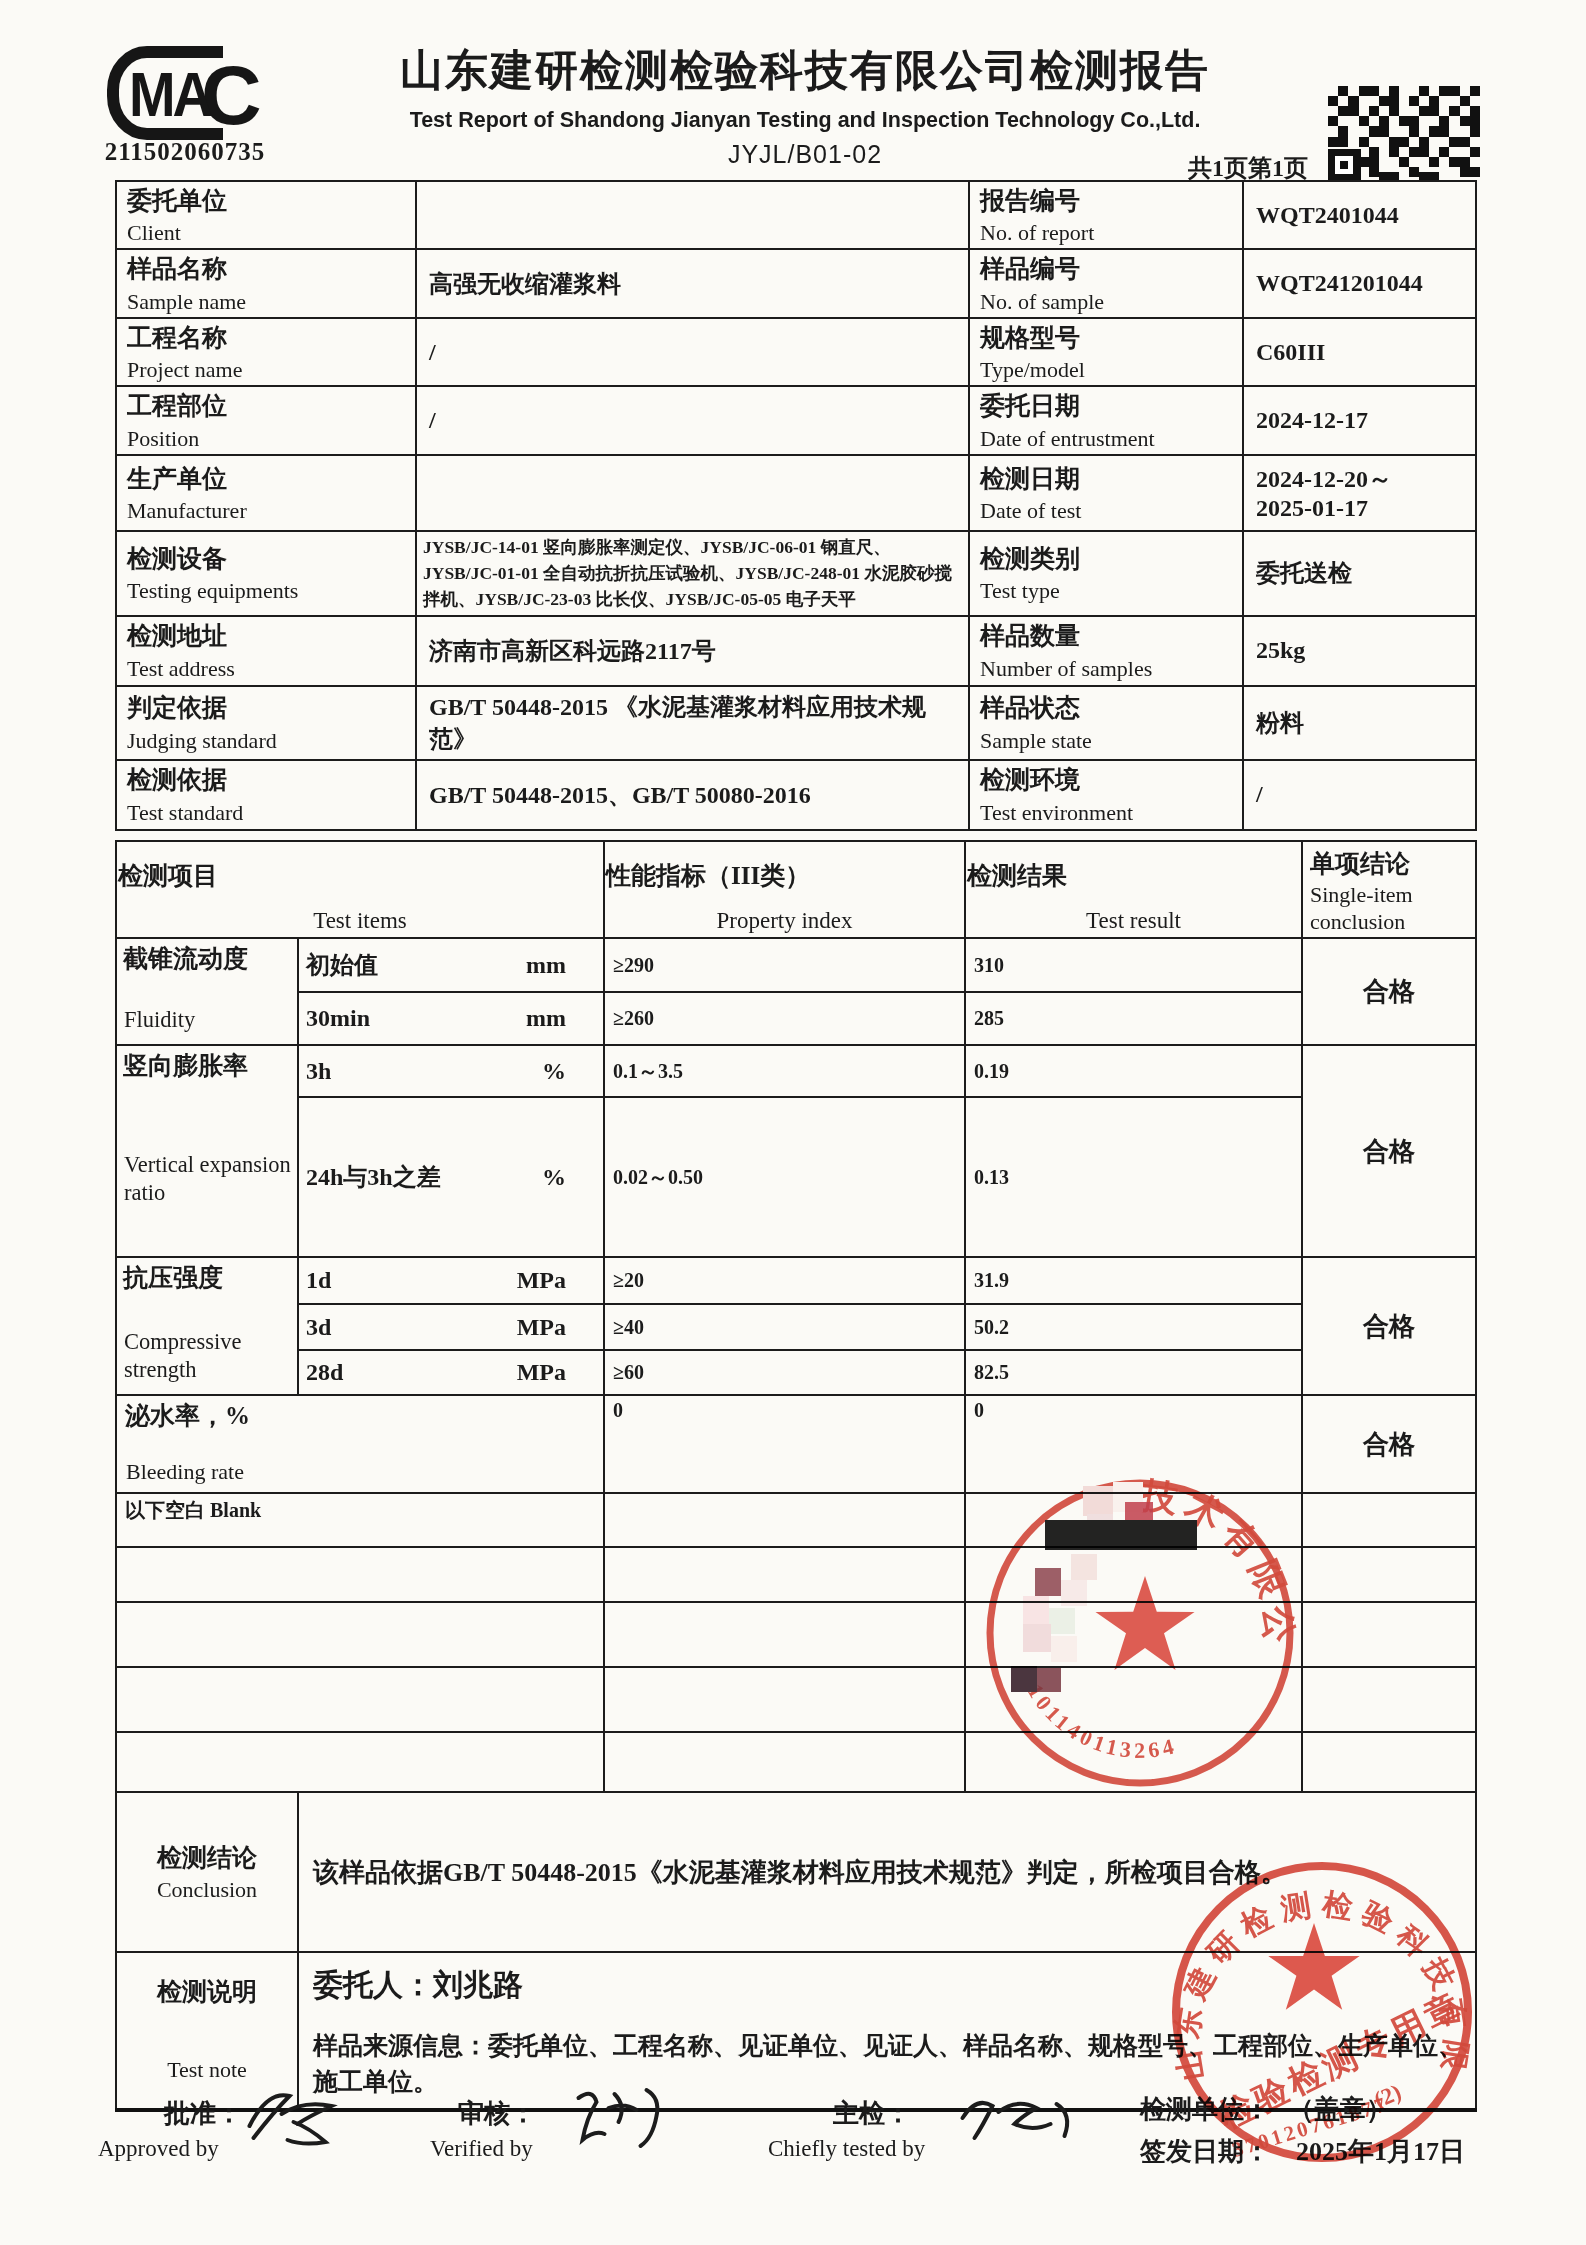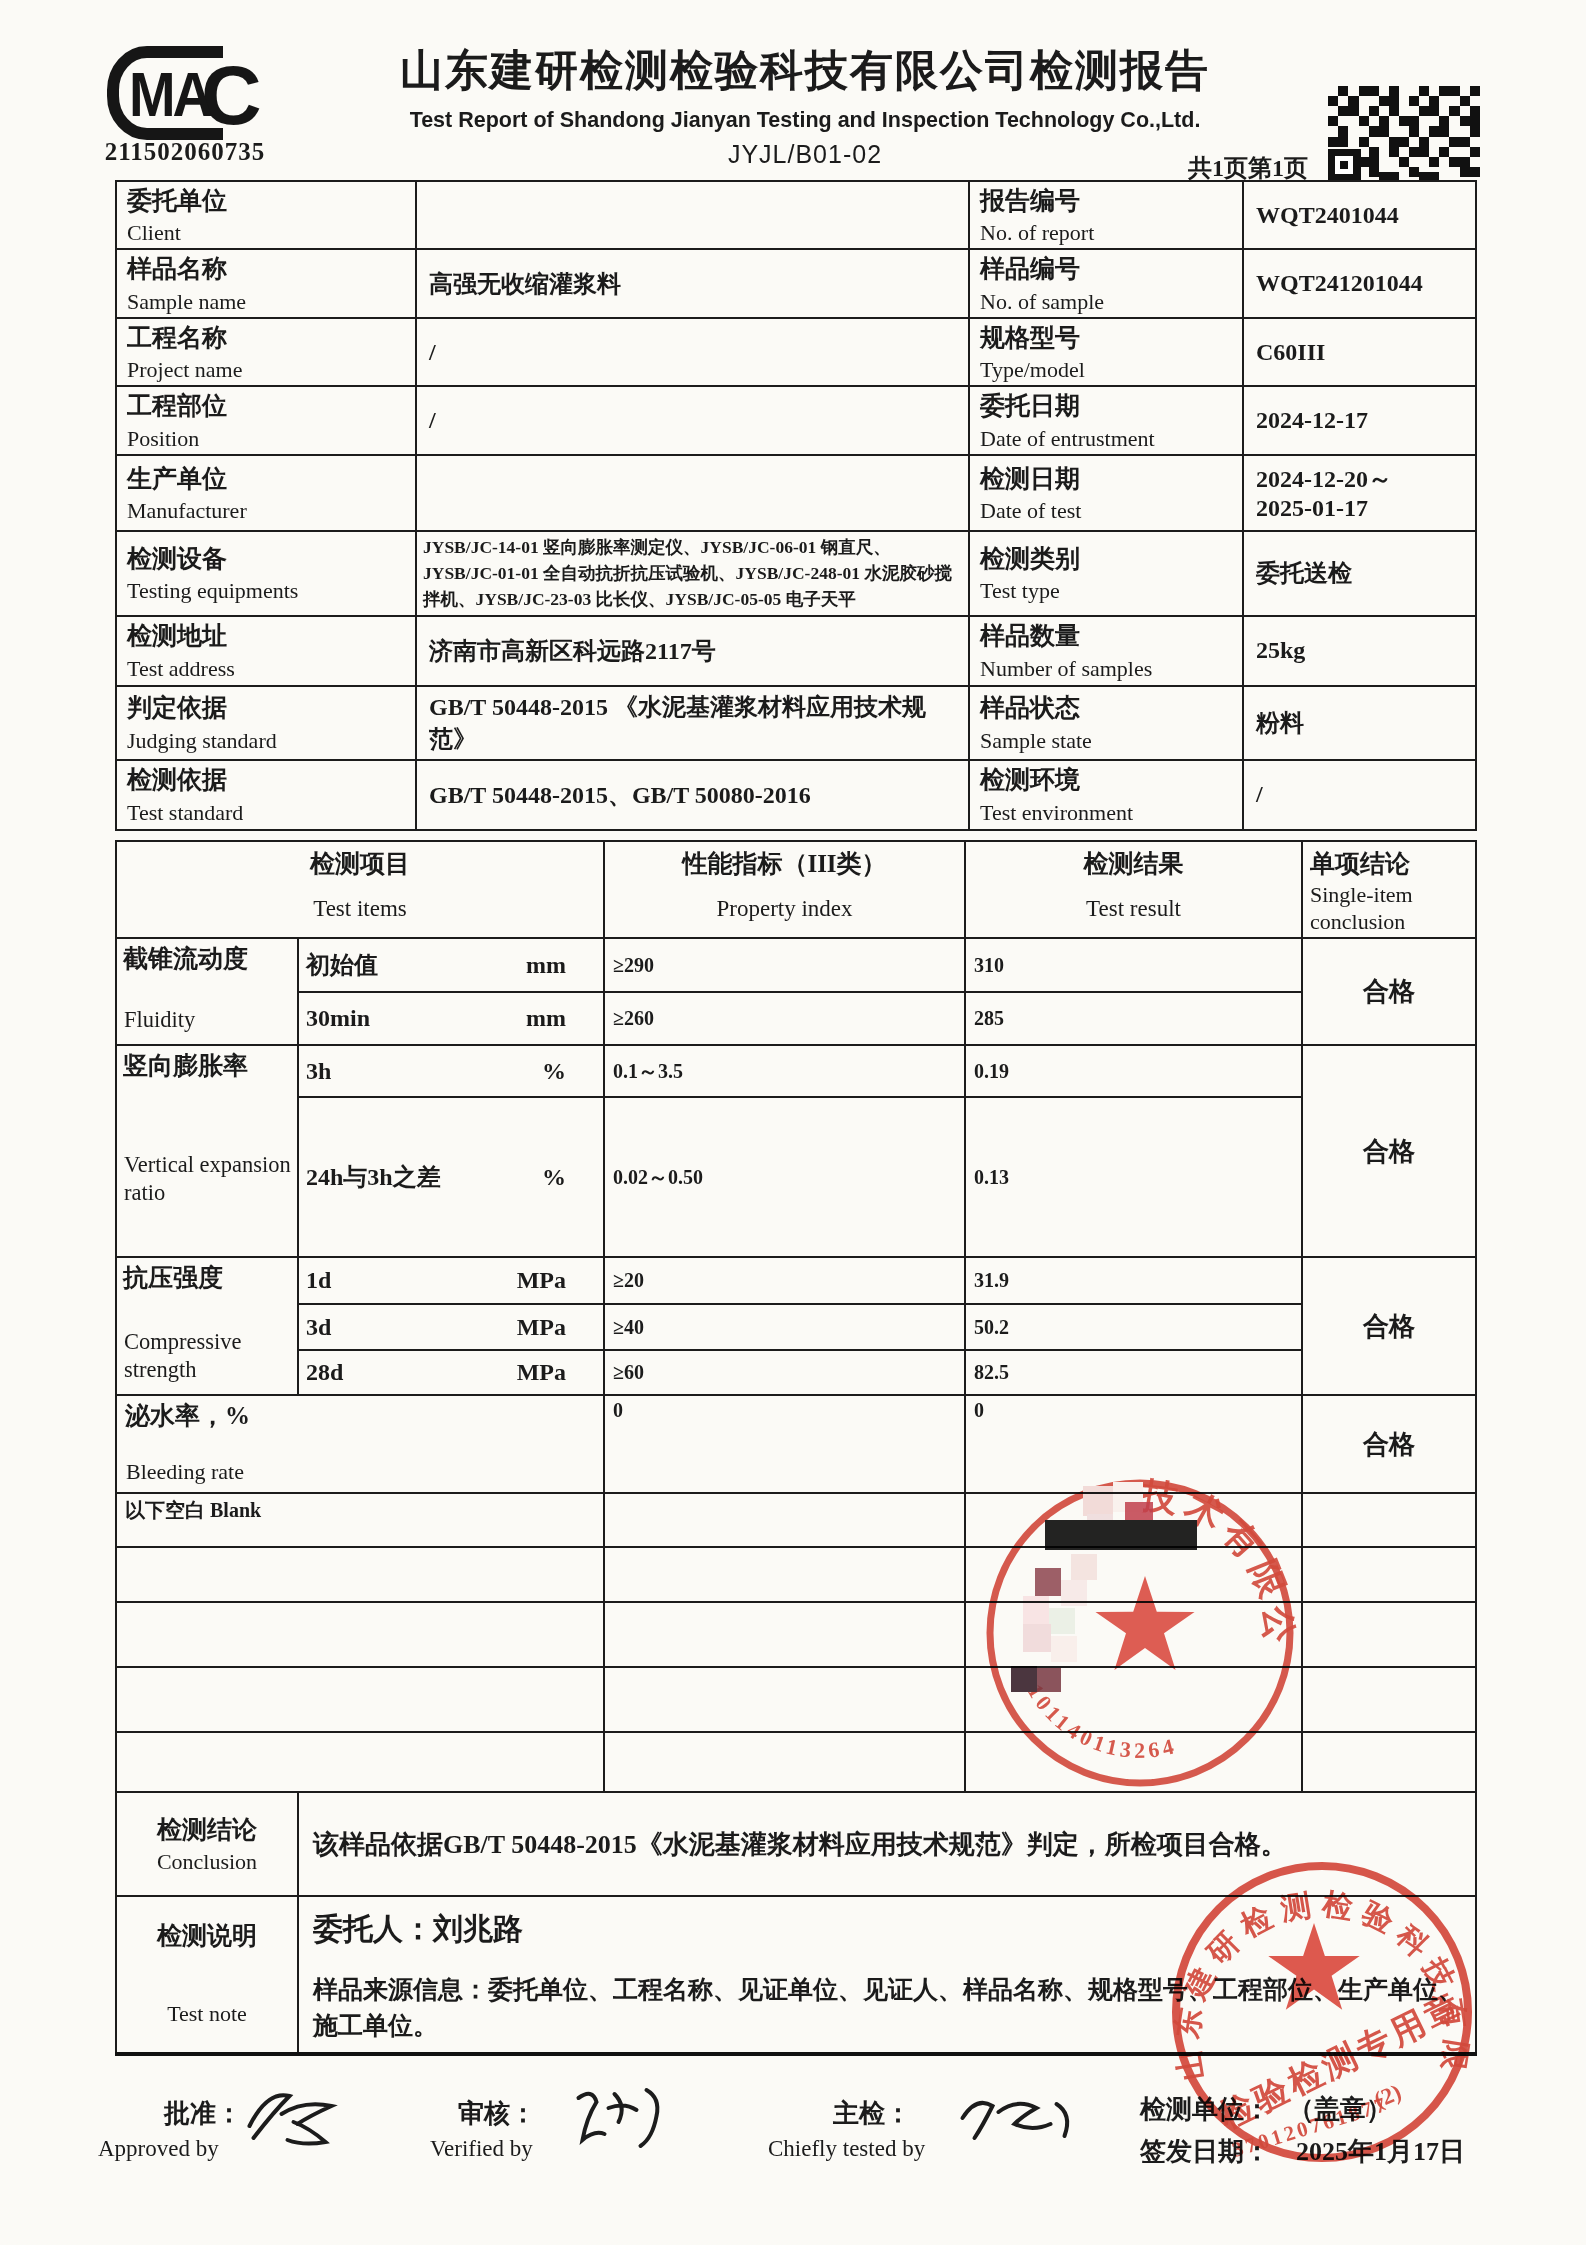--- a/index.html
+++ b/index.html
@@ -19,21 +19,21 @@
   td{border:2.5px solid #1c1c1c;overflow:hidden;}
   .itab{left:115px;top:180px;width:1360px;}
   .itab td{vertical-align:middle;}
   .ic{padding:3px 10px;}
   .lc{font-size:25px;font-weight:600;line-height:1.25;}
   .le{font-size:22px;margin-top:5px;line-height:1.1;}
   .iv{font-size:24px;font-weight:600;padding:2px 12px;}
   .iv.small{font-size:17.5px;line-height:1.5;padding:2px 6px;font-weight:600;}
   .rtab{left:115px;top:840px;width:1360px;}
   .rtab .h td{vertical-align:top;}
-  .hc{font-size:25px;font-weight:600;text-align:center;margin-top:4px;}
+  .hc{font-size:25px;font-weight:600;text-align:left;margin-top:16px;}
   .he{font-size:23px;text-align:center;margin-top:16px;}
   .he2{font-size:22px;text-align:left;padding-left:6px;line-height:1.15;margin-top:2px;}
   .conclh .hc{text-align:left;padding-left:6px;margin-top:4px;}
   .cat{position:relative;vertical-align:top;padding:4px 6px;}
   .cat .le{position:absolute;left:7px;bottom:10px;margin:0;font-size:22.5px;line-height:1.25;}
   .cat .le.mid{bottom:auto;top:50%;}
   .iw{display:flex;justify-content:space-between;align-items:center;
       padding:0 36px 0 6px;font-size:24px;font-weight:600;}
   .val{font-size:20px;font-weight:600;padding:2px 8px;vertical-align:middle;}
   .val.top{vertical-align:top;padding-top:3px;}
@@ -407,21 +407,21 @@
         </tr>
   </tbody>
     </table>
 
   <table class="ctab">
     <colgroup>
         <col style="width:182px">
         <col style="width:1178px">
       </colgroup>
     <tbody>
-        <tr style="height:104px">
+        <tr style="height:160px">
       <td class="clabel">
             <div class="lc">检测结论</div>
             <div class="le">Conclusion</div>
           </td>
       <td class="ctext">该样品依据GB/T 50448-2015《水泥基灌浆材料应用技术规范》判定，所检项目合格。</td>
     </tr>
     <tr style="height:158px">
       <td class="nlabel">
             <div class="lc">检测说明</div>
             <div class="le">Test note</div>

